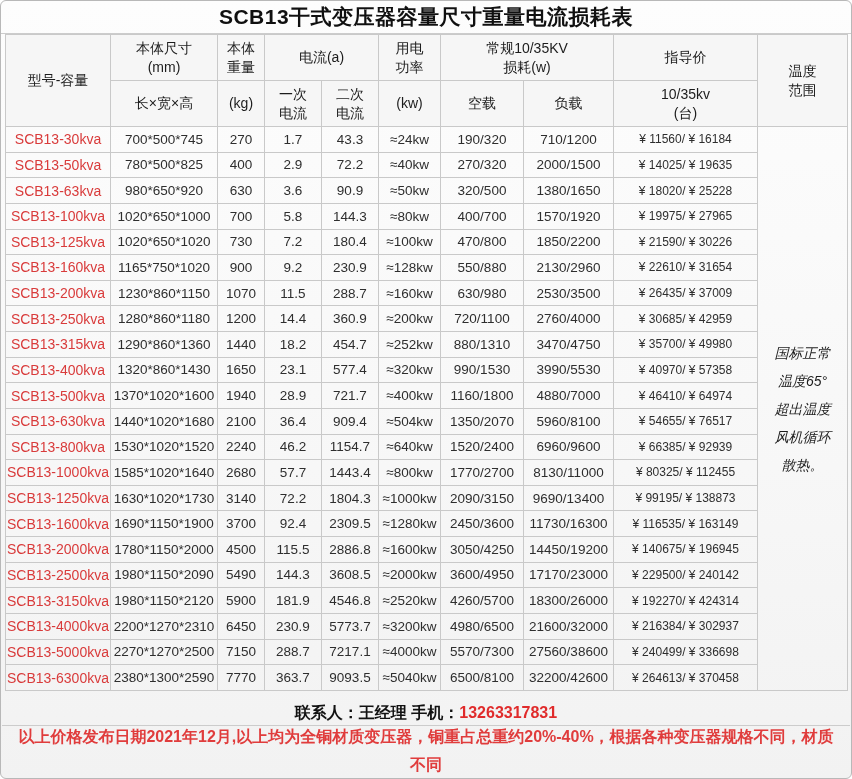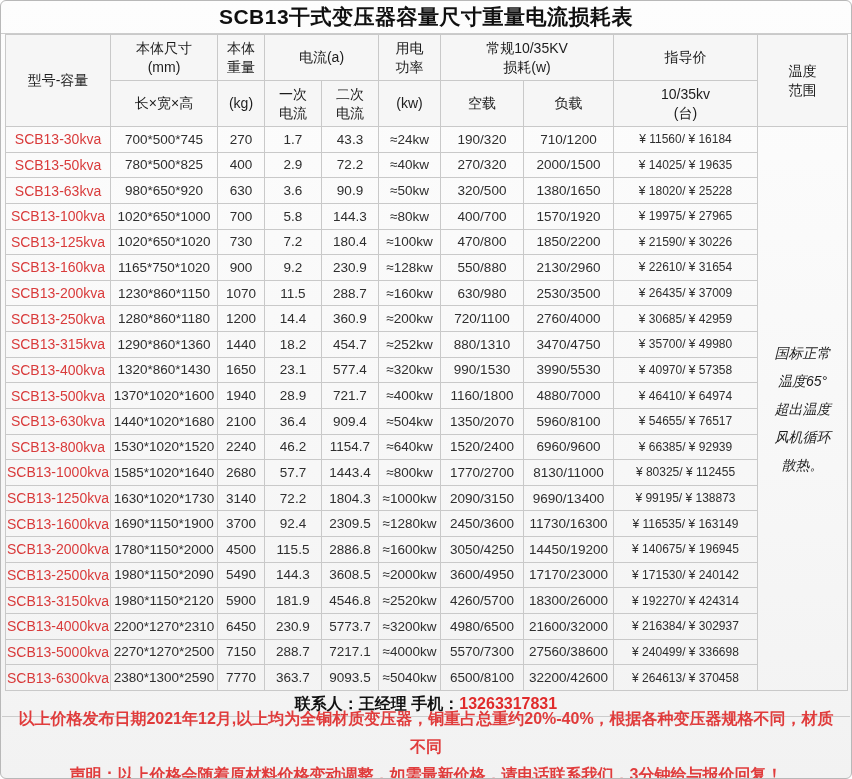--- a/index.html
+++ b/index.html
@@ -35,21 +35,21 @@
   }
   .spec tbody td { font-size:13.5px; color:#2e2e2e; background:transparent; }
   .spec td.cell-model { color:#d93b3b; font-size:14px;margin-left:32px; }
   .spec td.cell-price { font-size:12px; }
   .spec td.temp-cell {
     white-space:pre-line; font-size:14px; line-height:2.0; color:#1c1c1c;font-style:italic;
   }
   .contact-bar {
     height:25px; line-height:25px; text-align:center;
     font-size:16px; font-weight:bold; color:#111;
-    border-bottom:1px solid #cccccc; margin:0 1px;
+    border-bottom:1px solid #cccccc; margin:9px 1px;
   }
   .contact-bar .phone { color:#e02b2b; }
   .footer-box {
     height:60px; display:flex; flex-direction:column; justify-content:center;
     text-align:center; color:#e03c3c; font-weight:bold; font-size:16px;
     line-height:28px; padding:0 10px;
   }
   .watermark {
     position:absolute; left:238px; top:324px; width:402px; height:124px;
     pointer-events:none; z-index:6; color:#1b9ad7;
@@ -310,21 +310,21 @@
           </tr>
           <tr>
             <td class="cell-model">SCB13-2500kva</td>
             <td class="cell-size">1980*1150*2090</td>
             <td class="cell-weight">5490</td>
             <td class="cell-primary-current">144.3</td>
             <td class="cell-secondary-current">3608.5</td>
             <td class="cell-power">≈2000kw</td>
             <td class="cell-noload-loss">3600/4950</td>
             <td class="cell-load-loss">17170/23000</td>
-            <td class="cell-price">¥ 171530/ ¥ 240142</td>
+            <td class="cell-price">¥ 229500/ ¥ 240142</td>
           </tr>
           <tr>
             <td class="cell-model">SCB13-3150kva</td>
             <td class="cell-size">1980*1150*2120</td>
             <td class="cell-weight">5900</td>
             <td class="cell-primary-current">181.9</td>
             <td class="cell-secondary-current">4546.8</td>
             <td class="cell-power">≈2520kw</td>
             <td class="cell-noload-loss">4260/5700</td>
             <td class="cell-load-loss">18300/26000</td>

